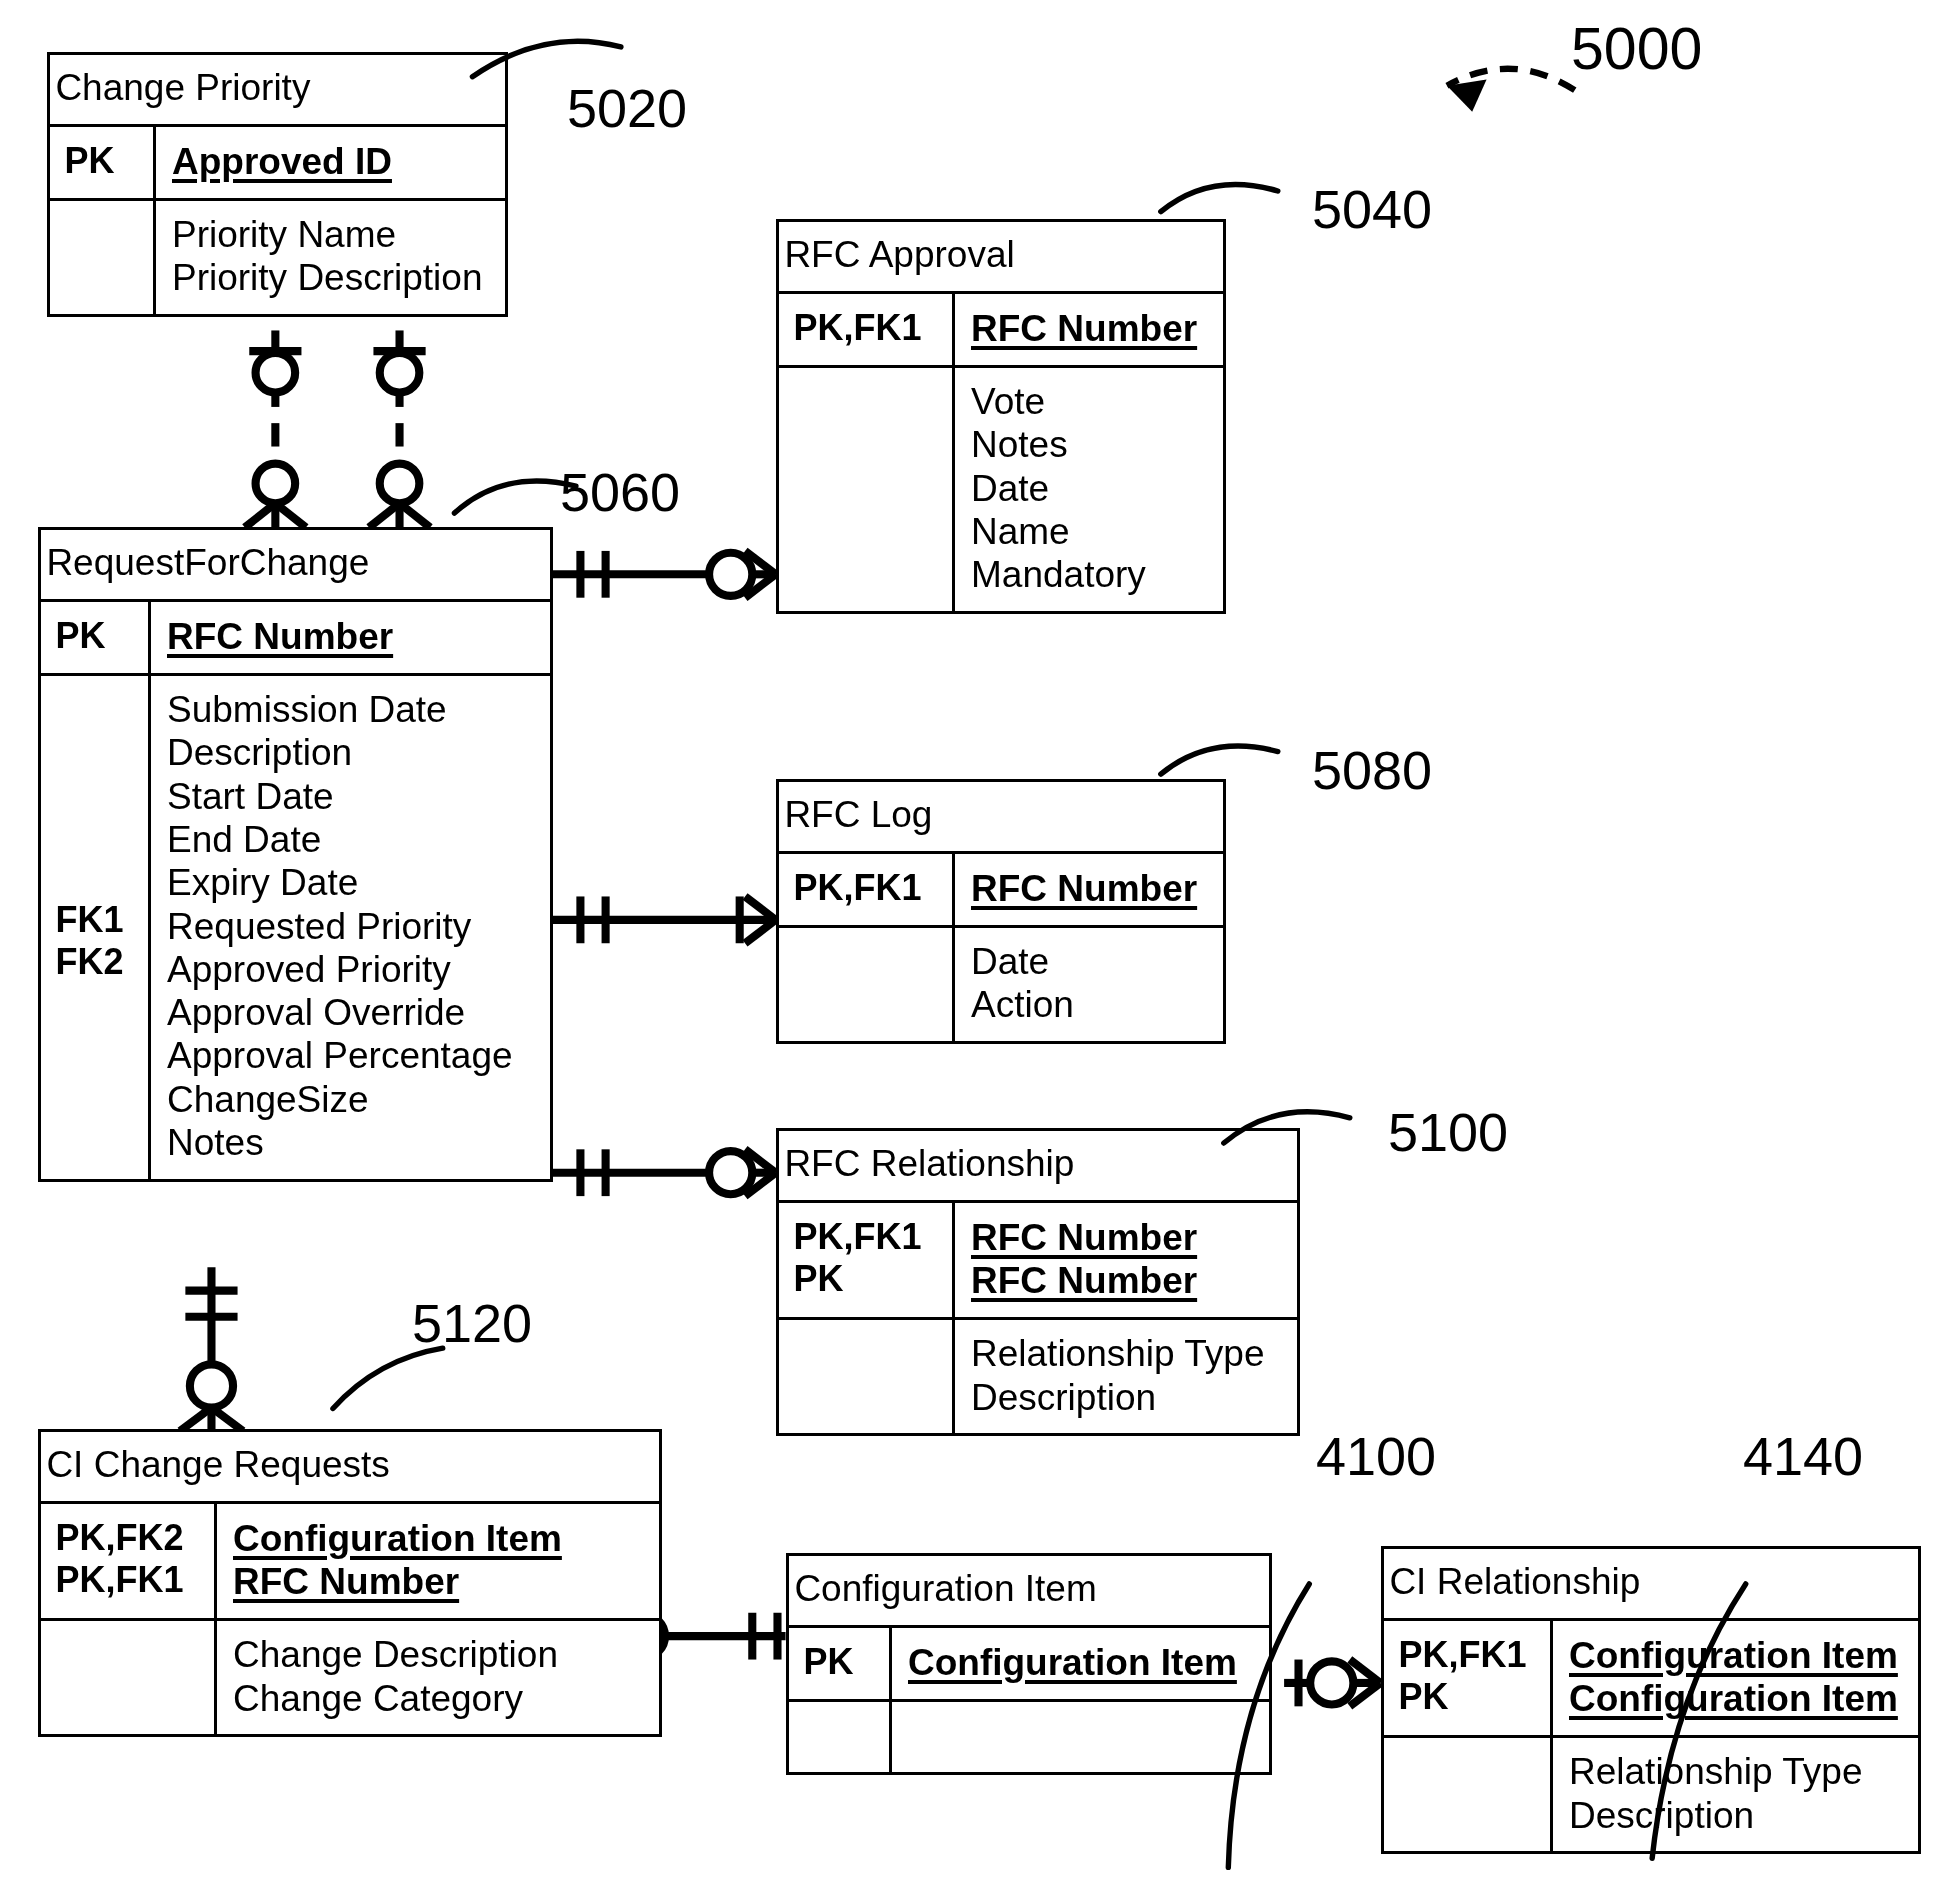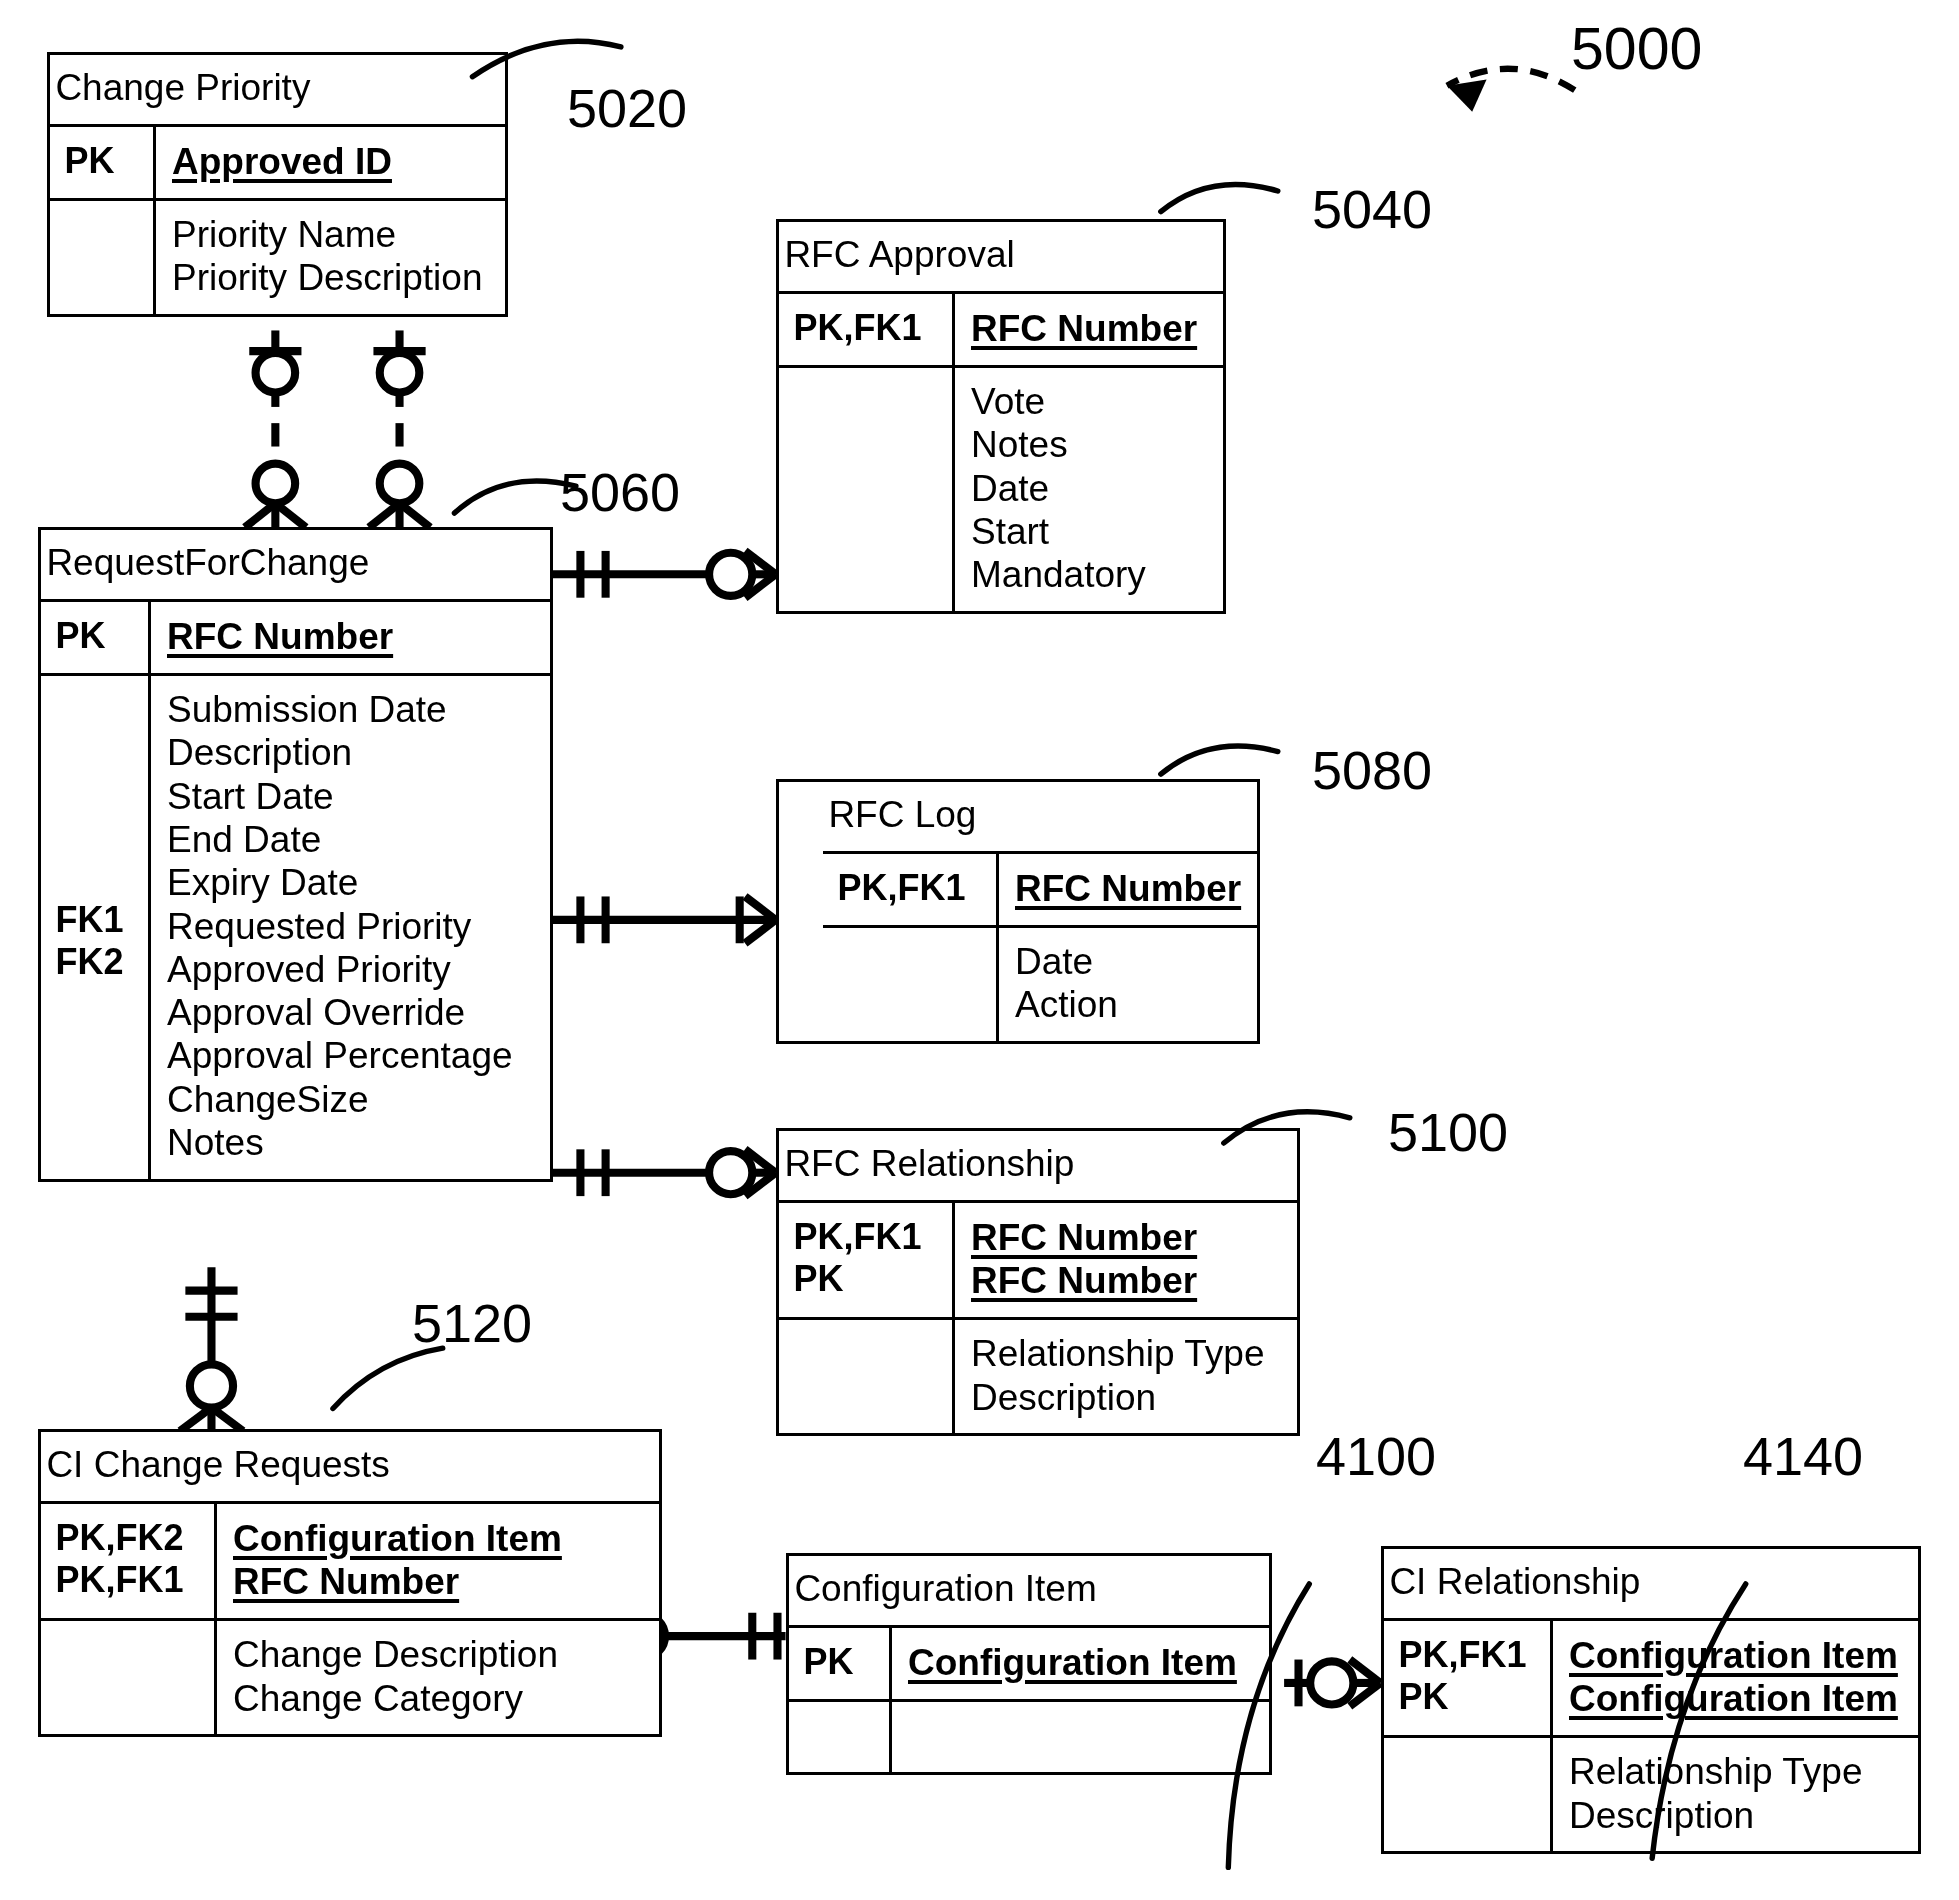--- a/index.html
+++ b/index.html
@@ -237,21 +237,21 @@
       </div>
     </div>
     <div class="ent-section">
       <div class="ent-keycol" style="width:176px;">
         <span class="blank-line">&nbsp;</span>
       </div>
       <div class="ent-attrcol">
         <span class="attr-row">Vote</span>
         <span class="attr-row">Notes</span>
         <span class="attr-row">Date</span>
-        <span class="attr-row">Start</span>
+        <span class="attr-row">Name</span>
         <span class="attr-row">Mandatory</span>
       </div>
     </div>
   </div>
   <div class="refnum" style="left:1312px; top:182px;">5040</div>
 
   <div class="entity" style="left:38px; top:527px; width:515px;">
     <div class="ent-title">RequestForChange</div>
     <div class="ent-section">
       <div class="ent-keycol" style="width:110px;">
@@ -281,21 +281,21 @@
         <span class="attr-row">Approved Priority</span>
         <span class="attr-row">Approval Override</span>
         <span class="attr-row">Approval Percentage</span>
         <span class="attr-row">ChangeSize</span>
         <span class="attr-row">Notes</span>
       </div>
     </div>
   </div>
   <div class="refnum" style="left:560px; top:430px;margin-top:35px;">5060</div>
 
-  <div class="entity" style="left:776px; top:779px; width:484px;padding-left:44px;">
+  <div class="entity" style="left:776px; top:779px; width:450px;">
     <div class="ent-title">RFC Log</div>
     <div class="ent-section">
       <div class="ent-keycol" style="width:176px;">
         <span class="keyline">PK,FK1</span>
       </div>
       <div class="ent-attrcol">
         <span class="attr-row attr-pk">RFC Number</span>
       </div>
     </div>
     <div class="ent-section">

